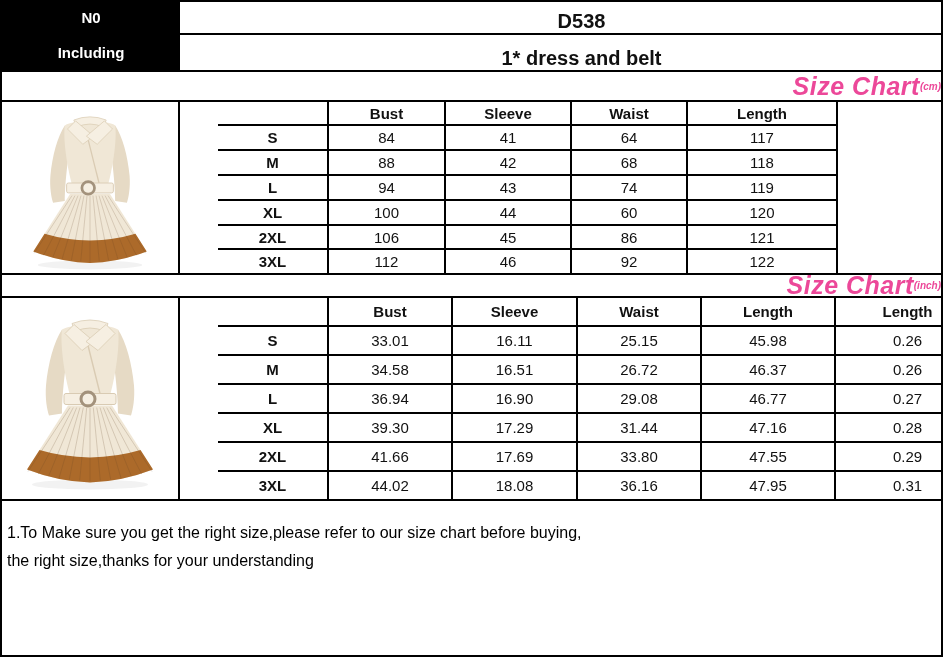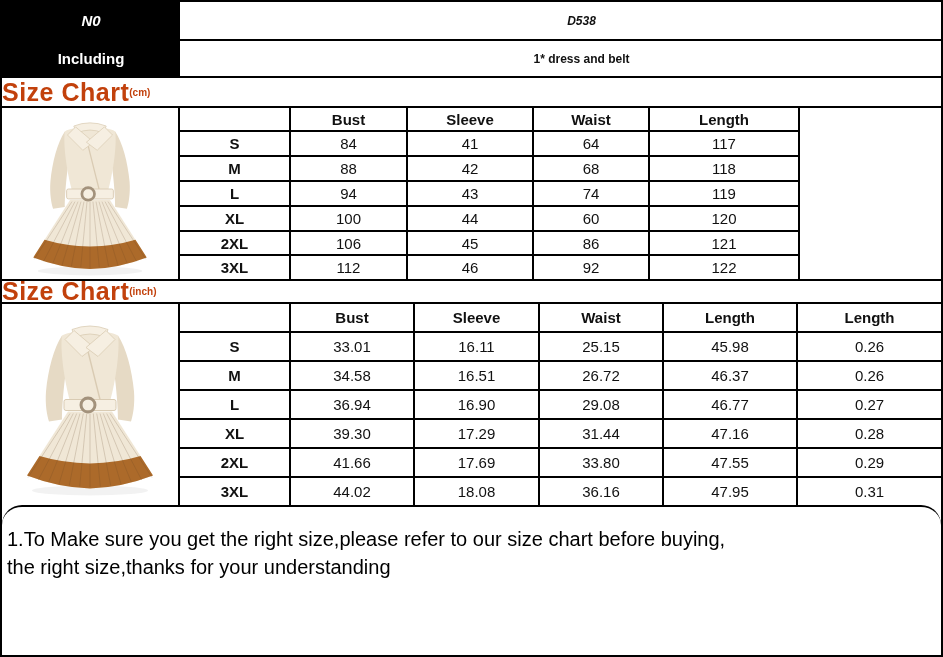--- a/index.html
+++ b/index.html
@@ -19,44 +19,44 @@
   }
   #page{
     width:943px; height:657px;
     border:2px solid var(--border-color);
     background:#fff;
     overflow:hidden;
     display:flex; flex-direction:column;
   }
   
   .info-row{ display:flex; border-bottom:2px solid var(--border-color); }
-  .info-row.no{ height:39px;font-style:italic; }
+  .info-row.no{ height:33px; }
   .info-row.including{ height:37px; }
   .black-cell{
     width:178px; flex:0 0 178px;
     background:var(--header-bg); color:var(--header-fg);
     display:flex; align-items:center; justify-content:center;
     font-weight:bold; font-size:15px;
   }
   .white-cell{
-    flex:1; display:flex; align-items:center; justify-content:center;
-    font-weight:600; font-size:12px; color:#111;margin-left:42px;
+    flex:1; display:flex; align-items:flex-end; justify-content:center;
+    font-weight:600; font-size:20px; color:#111;margin-left:42px;
   }
   
   .title-row{
-    display:flex; align-items:center; justify-content:flex-start;
+    display:flex; align-items:center; justify-content:flex-end;
     border-bottom:2px solid var(--border-color);
-    font-weight:bold; color:#c2410c;
+    font-weight:bold; color:#ec4899;font-style:italic;
   }
   .title-row.cm{ height:30px; }
   .title-row.inch{ height:25px; border-top:2px solid var(--border-color); }
   .t-big{ font-size:25px; font-weight:bold; letter-spacing:0.5px; }
   .t-small{ font-size:10px; font-weight:bold; }
   
-  .sect{ display:flex; }
+  .sect{ display:flex;gap:38px; }
   .sect.cm{ height:171px; }
   .sect.inch{ height:201px; }
   .img-cell{
     width:178px; flex:0 0 178px;
     border-right:2px solid var(--border-color);
     display:flex; align-items:center; justify-content:center;
     background:#fff;
   }
   .img-cell svg{ width:100%; height:100%; display:block; }
   .fill-cell{ flex:1; background:#fff; }
@@ -79,21 +79,21 @@
   .size-table.cm col.c0{ width:110px; } .size-table.cm col.c1{ width:117px; }
   .size-table.cm col.c2{ width:126px; } .size-table.cm col.c3{ width:116px; }
   .size-table.cm col.c4{ width:150px; }
   .size-table.inch col.c0{ width:110px; } .size-table.inch col.c1{ width:124px; }
   .size-table.inch col.c2{ width:125px; } .size-table.inch col.c3{ width:124px; }
   .size-table.inch col.c4{ width:134px; } .size-table.inch col.c5{ width:144px; }
   
   .notes{
     border-top:2px solid var(--border-color);
     flex:1; padding:18px 6px 0 5px;
-    font-size:20px; color:#000;border-radius:20px;
+    font-size:16px; color:#000;
   }
   .notes .line{ line-height:28px; white-space:nowrap; }
   
   .d-cream{ fill:var(--dress-cream); }
   .d-cream-dk{ fill:var(--dress-cream-dark); }
   .d-cream-lt{ fill:var(--dress-cream-light); }
   .d-brown{ fill:var(--dress-brown); }
   .d-line{ stroke:var(--dress-line); }
 </style>
 </head>

